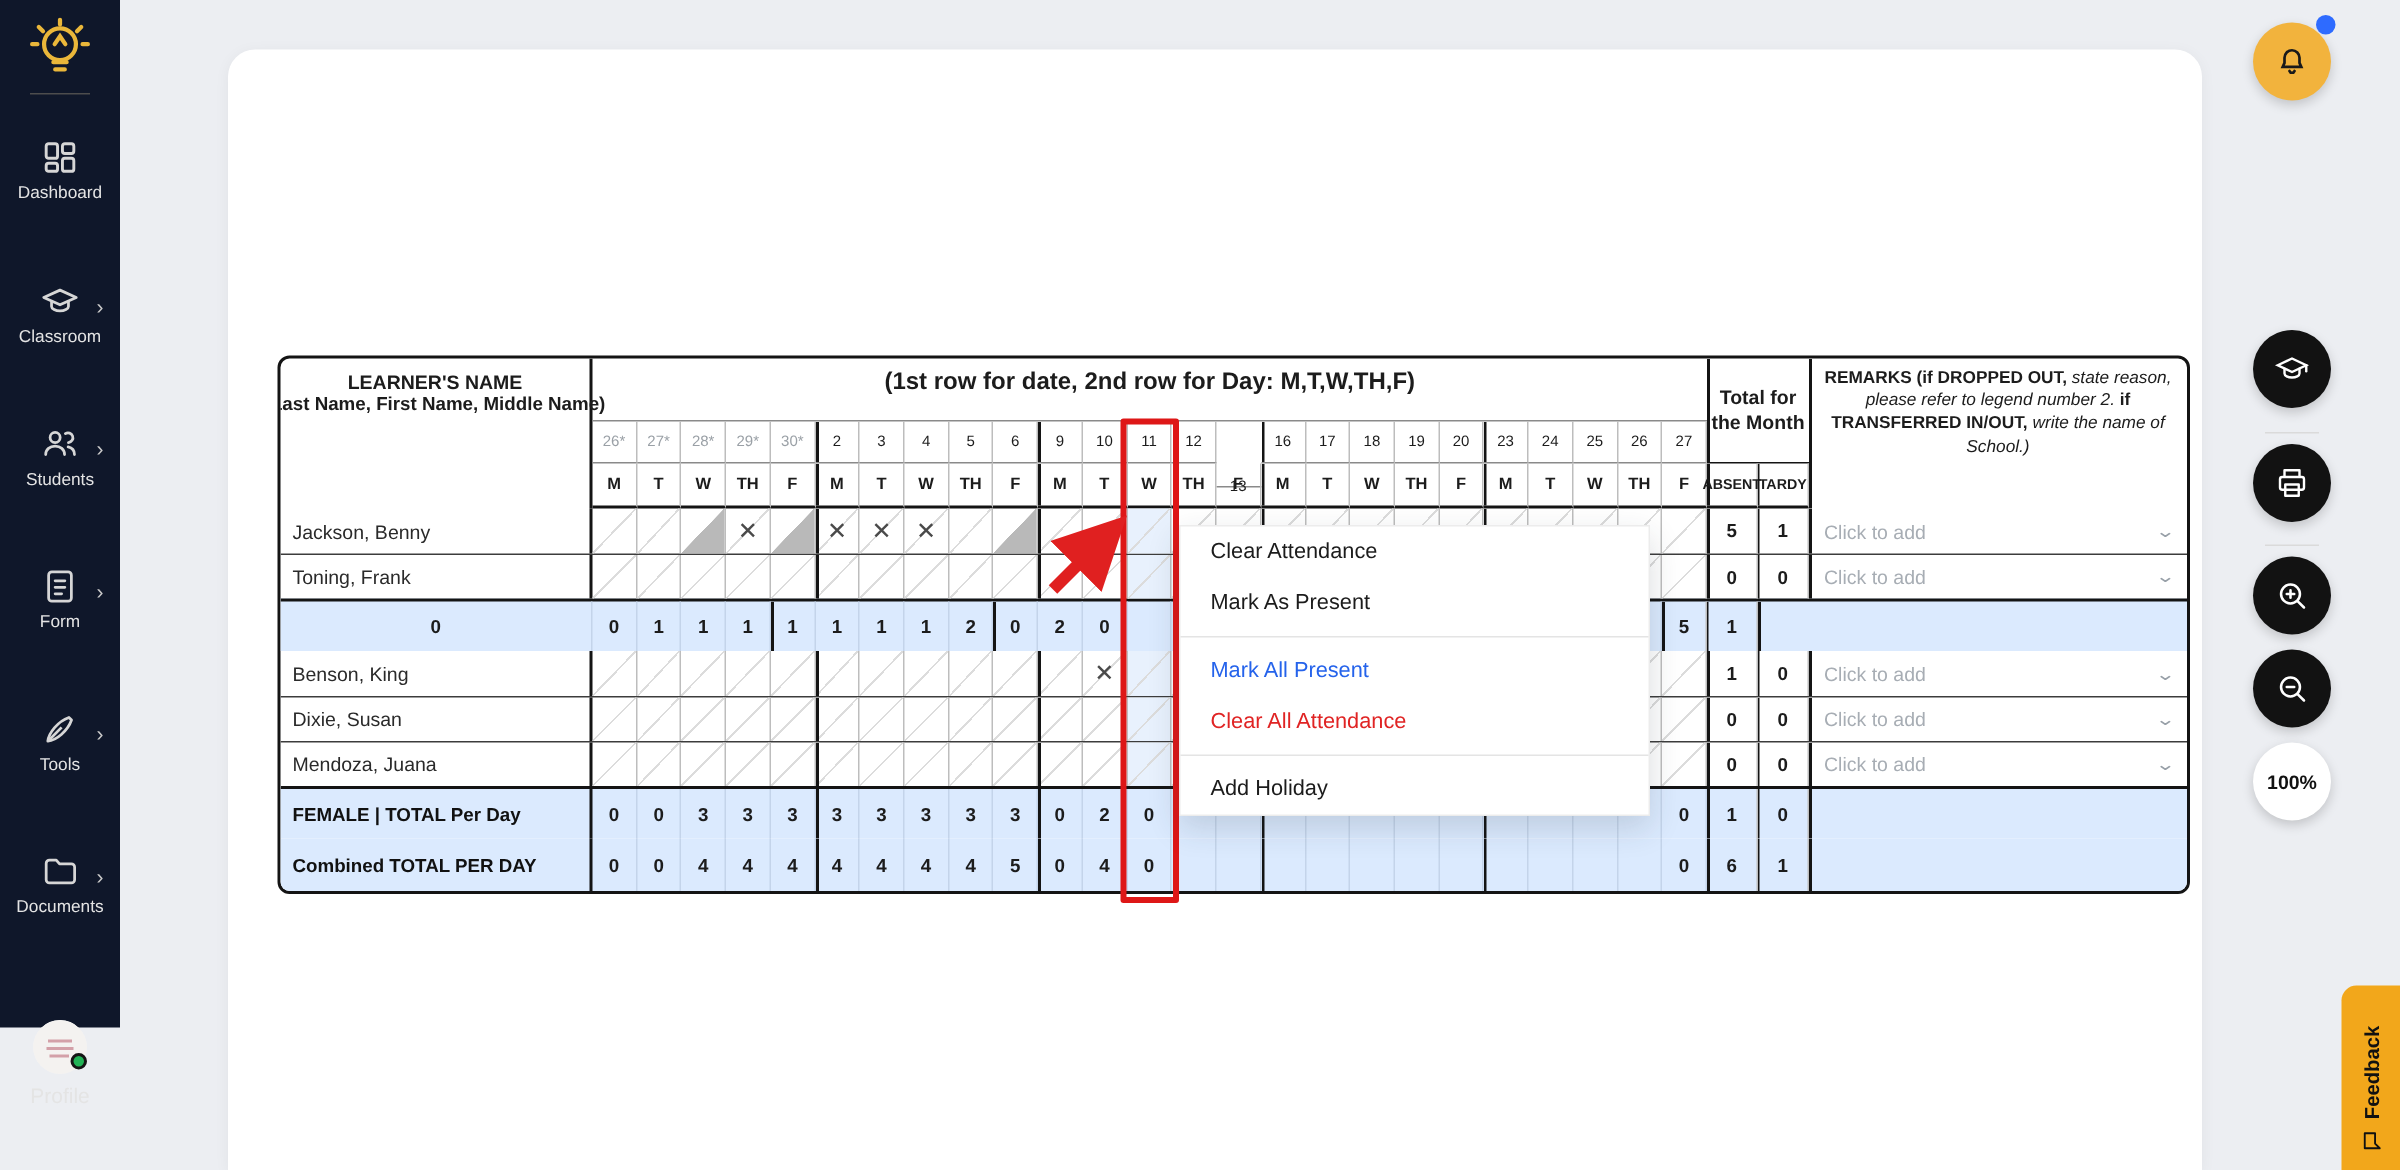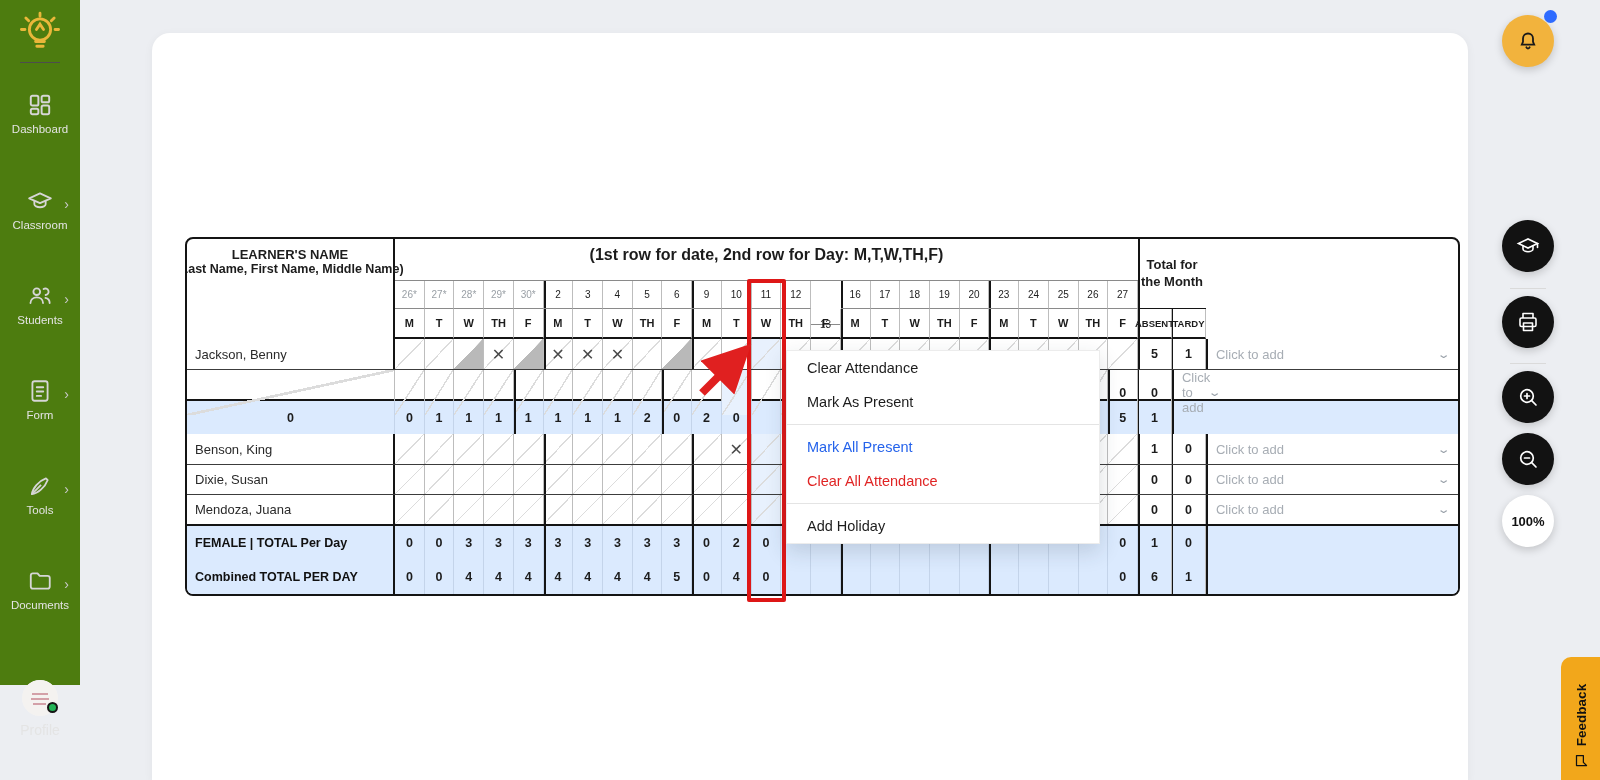--- a/index.html
+++ b/index.html
@@ -1,21 +1,21 @@
 <!DOCTYPE html>
 <html><head>
 <meta charset="utf-8">
 <style>
 *{margin:0;padding:0;box-sizing:border-box}
 html,body{width:1600px;height:780px;overflow:hidden}
 body{font-family:"Liberation Sans",sans-serif;background:#eceef2;color:#1c1c1c}
 .page{position:relative;width:1600px;height:780px}
 
 
-.sidebar{position:absolute;left:0;top:0;width:80px;height:685px;background:#4d7c0f;z-index:20}
+.sidebar{position:absolute;left:0;top:0;width:80px;height:685px;background:#0f172a;z-index:20}
 .sb-logo{position:absolute;left:17px;top:10px;width:46px;height:46px}
 .sb-div{position:absolute;left:20px;top:62px;width:40px;height:1px;background:#4d4d4d}
 .sb-item{position:absolute;left:0;width:80px;text-align:center;color:#e4e4e4;font-size:11.5px;cursor:pointer}
 .sb-item .ic{display:block;margin:0 auto 5px;width:26px;height:26px}
 .sb-chev{position:absolute;right:11px;top:9px;color:#c9c9c9;font-size:14px;line-height:14px}
 .sb-profile{position:absolute;left:0;top:680px;width:80px;text-align:center;color:#e4e4e4;font-size:14px;cursor:pointer}
 .avatar{position:relative;width:36px;height:36px;margin:0 auto 6px;border-radius:50%;background:#f3f3f3;overflow:hidden}
 .avatar svg{width:36px;height:36px}
 .status-dot{position:absolute;left:47px;top:22px;width:11px;height:11px;border-radius:50%;background:#22b356;border:2px solid #151515}
 
@@ -217,20 +217,21 @@
   <div class="f-val" style="left:1145px;top:195px;width:313px;padding-left:6px;border-bottom:1.5px solid #8d9196"><span>February</span><span class="chev-d">⌄</span><span style="margin-left:22px">2026</span><span class="chev-d">⌄</span></div>
 
   <div class="tbl">
     <div class="grid thead" id="thead">
       <div class="c learner-head">
         <div class="l1">LEARNER'S NAME</div>
         <div class="l2">(Last Name, First Name, Middle Name)</div>
       </div>
       <div class="c note">(1st row for date, 2nd row for Day: M,T,W,TH,F)</div>
       <div class="c total-head">Total for the Month</div>
+      <div class="c remarks-head"><span class="b">REMARKS (if DROPPED OUT, </span><span class="i">state reason, please refer to legend number 2.</span><span class="b"> if TRANSFERRED IN/OUT, </span><span class="i">write the name of School.)</span></div>
     <div class="c datec star" style="grid-column: 2;">26*</div>
         <div class="c datec star" style="grid-column: 3;">27*</div>
         <div class="c datec star" style="grid-column: 4;">28*</div>
         <div class="c datec star" style="grid-column: 5;">29*</div>
         <div class="c datec star" style="grid-column: 6;">30*</div>
         <div class="c datec wk" style="grid-column: 7;">2</div>
         <div class="c datec" style="grid-column: 8;">3</div>
         <div class="c datec" style="grid-column: 9;">4</div>
         <div class="c datec" style="grid-column: 10;">5</div>
         <div class="c datec" style="grid-column: 11;">6</div>
@@ -314,20 +315,21 @@
           <div class="c dcell"></div>
           <div class="c dcell"></div>
           <div class="c atc a">5</div>
           <div class="c atc t">1</div>
           <div class="c remc">
             <span class="ph">Click to add</span>
             <span class="ch">⌄</span>
           </div>
         </div>
         <div class="grid brow">
+          <div class="c namec">Toning, Frank</div>
           <div class="c dcell"></div>
           <div class="c dcell"></div>
           <div class="c dcell"></div>
           <div class="c dcell"></div>
           <div class="c dcell"></div>
           <div class="c dcell wk"></div>
           <div class="c dcell"></div>
           <div class="c dcell"></div>
           <div class="c dcell"></div>
           <div class="c dcell"></div>

